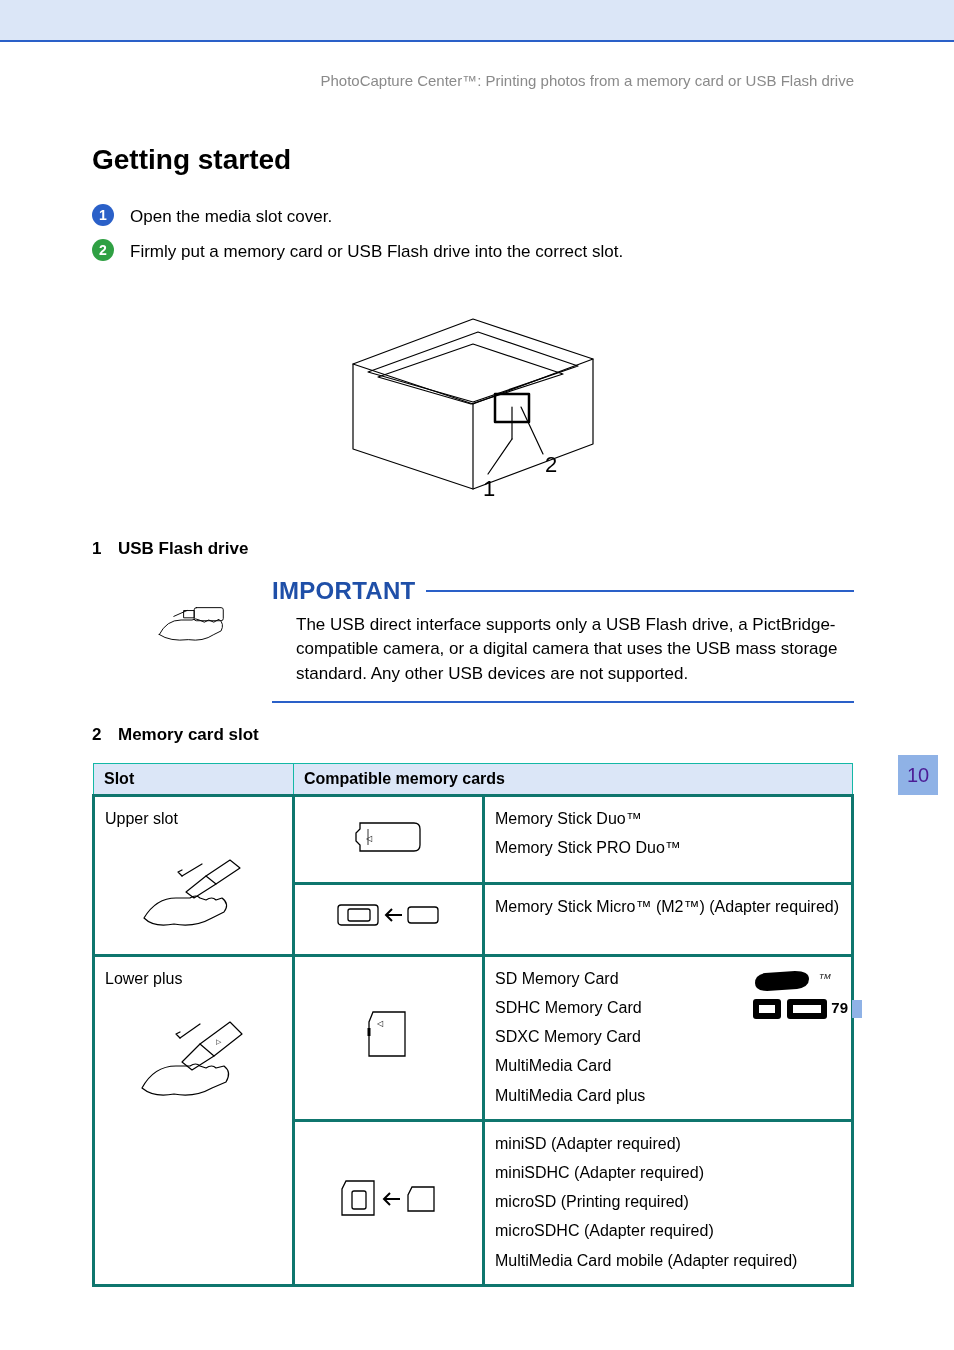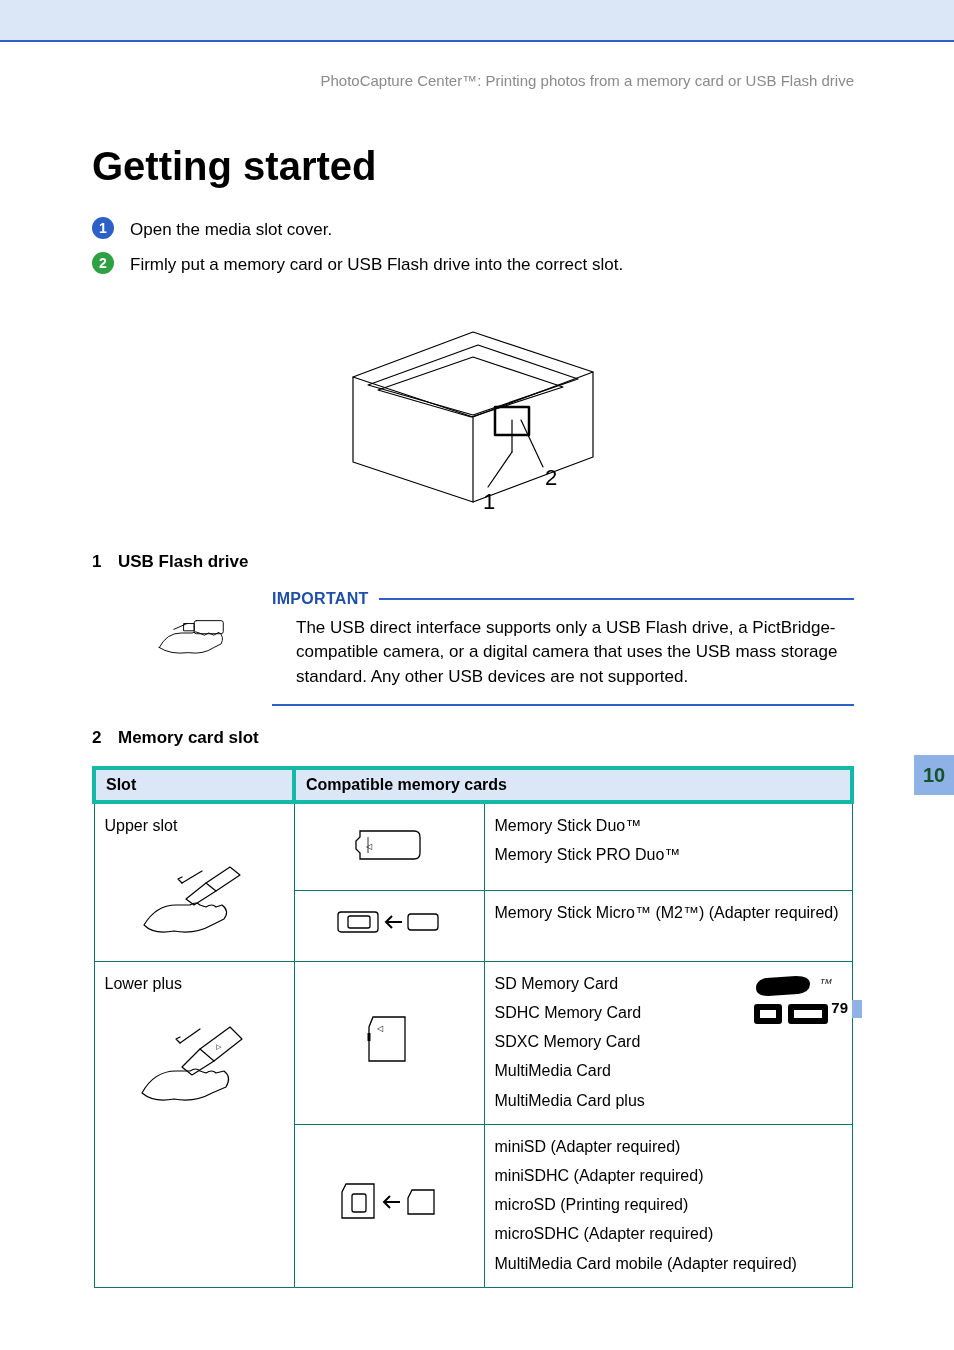--- a/index.html
+++ b/index.html
@@ -1,47 +1,47 @@
 <!DOCTYPE html>
 <html><head>
 <meta charset="utf-8">
 <style>
   * { margin: 0; padding: 0; box-sizing: border-box; }
   html, body { width: 954px; height: 1350px; font-family: Arial, Helvetica, sans-serif; background: #fff; color: #000; }
   .top-band { width: 100%; height: 42px; background: #dbe6f7; border-bottom: 2px solid #2a60c8; }
   .content { padding: 0 100px 0 92px; }
   .header-context { text-align: right; font-size: 15px; color: #8a8a8a; margin-top: 30px; margin-bottom: 55px; }
-  h1 { font-size: 40px; font-weight: bold; margin-bottom: 28px; }
+  h1 { font-size: 28px; font-weight: bold; margin-bottom: 28px; }
   .steps { }
   .step { display: flex; align-items: flex-start; gap: 16px; margin-bottom: 10px; }
   .step-bullet { width: 22px; height: 22px; border-radius: 50%; display: flex; align-items: center; justify-content: center; font-size: 14px; font-weight: bold; color: #fff; flex-shrink: 0; }
   .b-blue { background: #2a60c8; }
   .b-green { background: #2fa043; }
   .step-text { font-size: 17px; line-height: 1.4; padding-top: 1px; }
   .figure { display: flex; justify-content: center; margin: 40px 0 25px; }
   .figure svg { width: 320px; height: auto; }
   .legend-item { margin: 20px 0 10px; }
   .legend-row { display: flex; gap: 12px; font-size: 17px; }
   .legend-num { font-weight: bold; width: 14px; }
   .legend-label { font-weight: bold; }
   .usb-block { display: flex; align-items: flex-start; gap: 40px; margin-top: 18px; }
   .usb-icon { width: 140px; display:flex; justify-content:center; padding-left: 60px; padding-top: 8px; }
   .important-box { flex: 1; }
   .important-header { display: flex; align-items: center; gap: 10px; margin-bottom: 8px; }
-  .important-title { font-size: 16px; font-weight: bold; color: #1f4fa8; letter-spacing: 0.3px; }
+  .important-title { font-size: 24px; font-weight: bold; color: #1f4fa8; letter-spacing: 0.3px; }
   .important-line { flex: 1; height: 2px; background: #2a60c8; }
   .important-text { font-size: 17px; line-height: 1.45; padding-left: 24px; margin-bottom: 14px; }
   .important-bottom { height: 2px; background: #2a60c8; margin-left: 0; }
   table.compat { width: 100%; border-collapse: collapse; margin-top: 18px; }
-  table.compat th { background: #dbe6f7; text-align: left; font-size: 16px; font-weight: bold; padding: 6px 10px; border: 4px solid #14b8a6; }
-  table.compat td { border: 1px solid #0f766e; font-size: 16px; padding: 8px 10px; vertical-align: top; line-height: 1.7; }
+  table.compat th { background: #dbe6f7; text-align: left; font-size: 16px; font-weight: bold; padding: 6px 10px; border: 1px solid #14b8a6; }
+  table.compat td { border: 3px solid #0f766e; font-size: 16px; padding: 8px 10px; vertical-align: top; line-height: 1.7; }
   .slotcol { width: 200px; }
   .iconcol { width: 190px; text-align: center; vertical-align: middle !important; }
   .card-list div { margin-bottom: 2px; }
-  .side-tab { position: absolute; right: 0; top: 755px; width: 40px; height: 40px; background: #8fb2e6; color: #14532d; font-size: 20px; font-weight: bold; display:flex; align-items:center; justify-content:center; }
+  .side-tab { position: absolute; right: 16px; top: 755px; width: 40px; height: 40px; background: #8fb2e6; color: #4c1d95; font-size: 20px; font-weight: normal; display:flex; align-items:center; justify-content:center; }
   .page-num { position: absolute; right: 106px; bottom: 60px; font-size: 15px; font-weight: bold; }
   .page-bar { position: absolute; right: 92px; bottom: 58px; width: 10px; height: 18px; background: #8fb2e6; }
   .page { position: relative; width: 954px; height: 1076px; }
   .sd-logo { position:absolute; right:18px; top:12px; }
 </style>
 </head>
 <body>
 <div class="page">
 
 <div class="top-band"></div>

